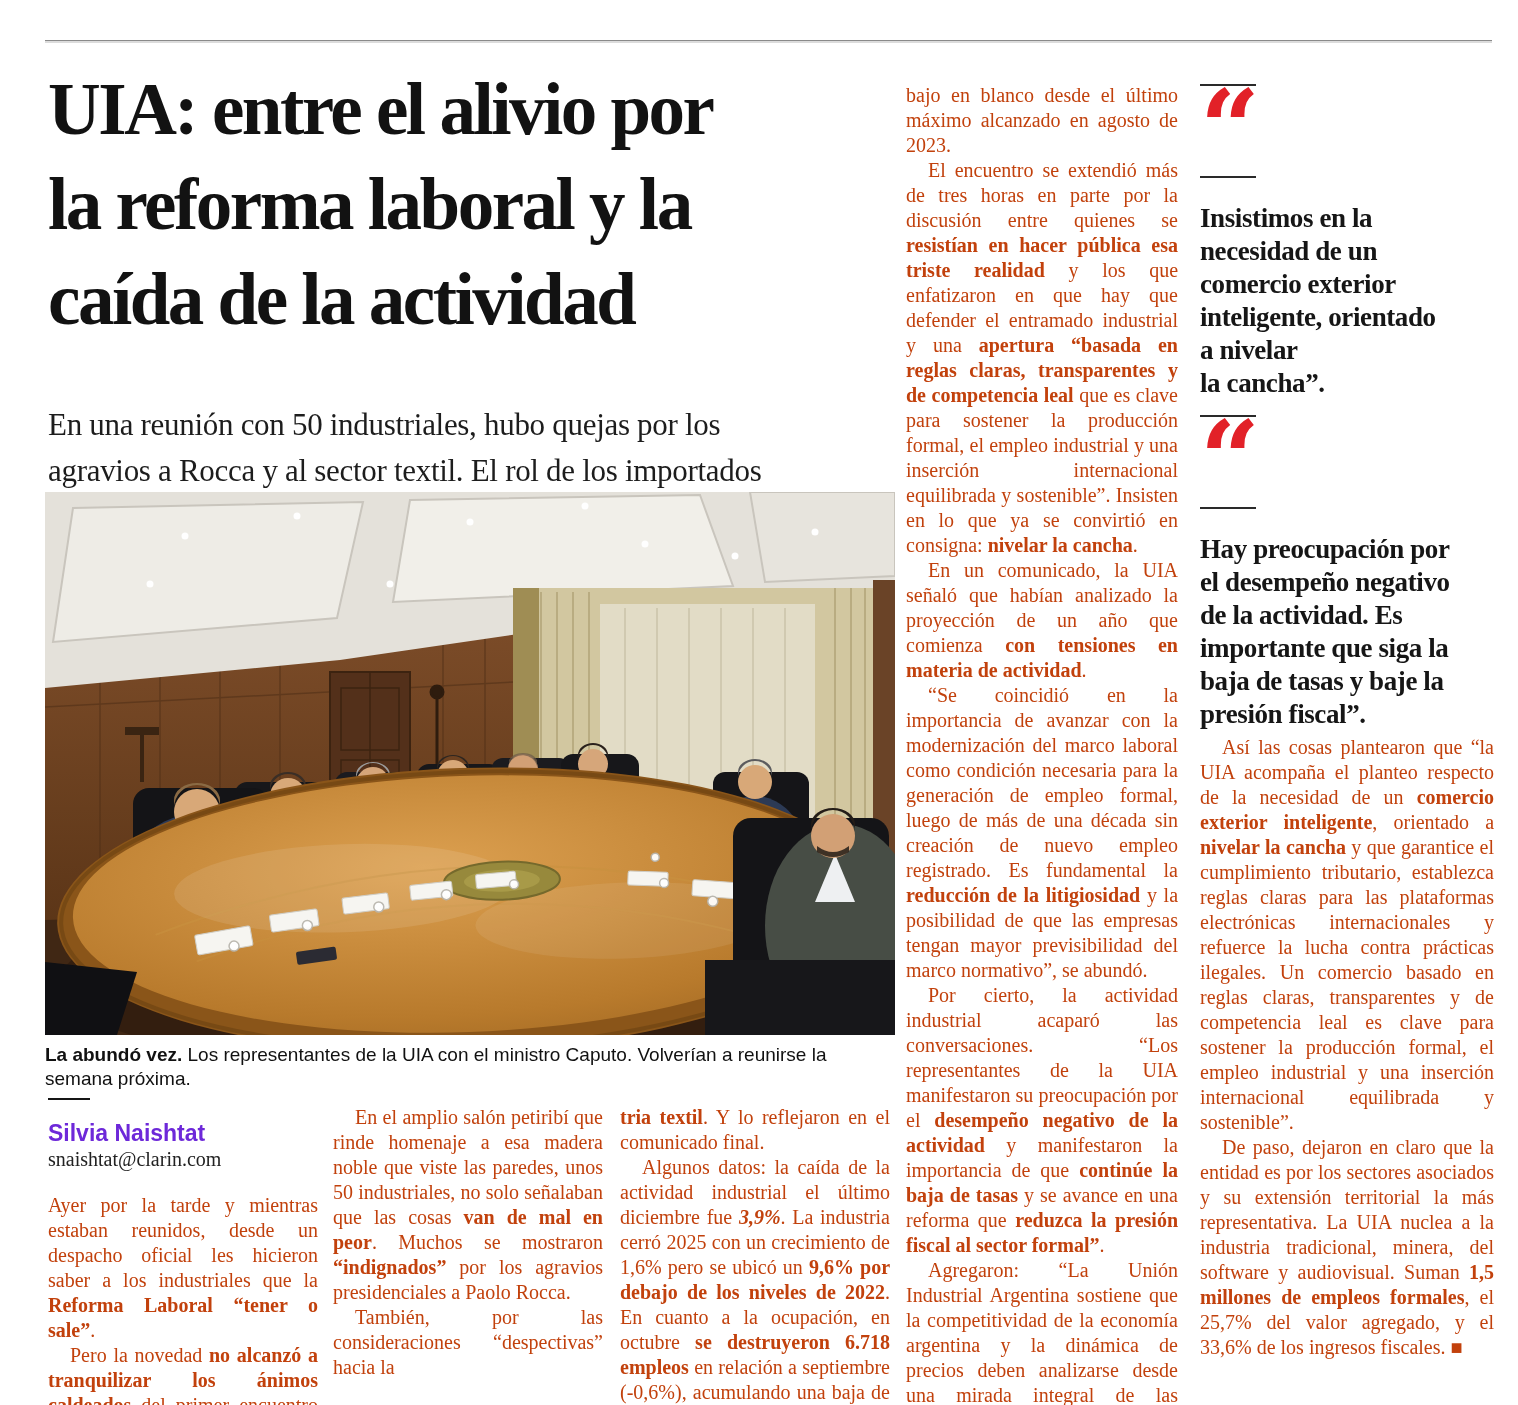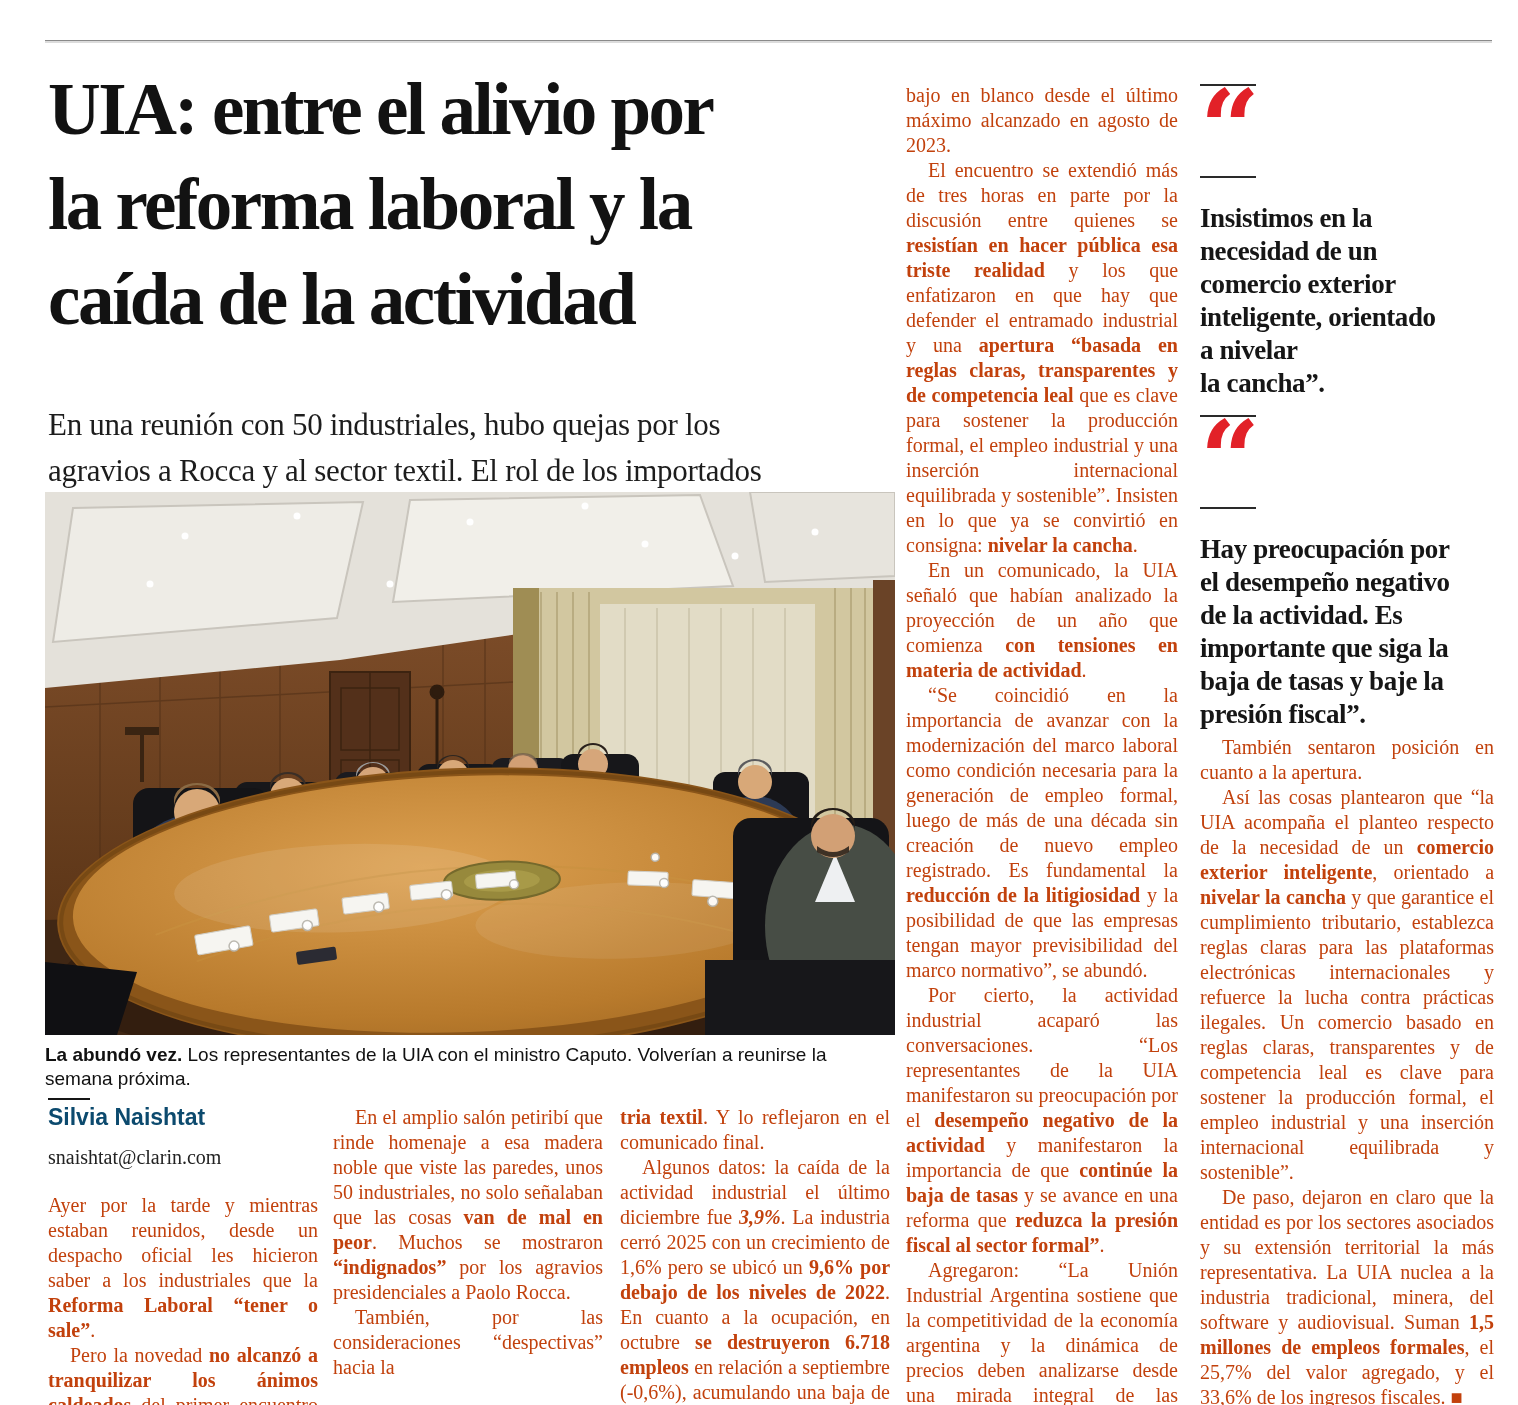--- a/index.html
+++ b/index.html
@@ -31,24 +31,24 @@
   .photo-wrap svg { display:block; }
   .caption {
     position:absolute; left:45px; top:1043px; width:852px;
     font-family:"Liberation Sans", sans-serif; font-size:19px;
     line-height:24px; color:#111;
   }
   .caption .lead { font-weight:bold; }
   .byline { position:absolute; left:48px; top:1098px; width:268px; }
   .byline-rule { width:42px; height:2px; background:#151515; }
   .byline-name {
-    margin-top:4px; font-family:"Liberation Sans", sans-serif;
-    font-weight:bold; font-size:23px; color:#0c4a6e;
-  }
-  .byline-email { margin-top:15px; font-size:20px; color:#222; }
+    margin-top:20px; font-family:"Liberation Sans", sans-serif;
+    font-weight:bold; font-size:23px; color:#6d28d9;
+  }
+  .byline-email { margin-top:1px; font-size:20px; color:#222; }
   .col {
     position:absolute; width:270px; font-size:20px; line-height:25px;
     text-align:justify; overflow:hidden; color:#c2410c;
     hyphens:auto; -webkit-hyphens:auto;
   }
   .col p { margin:0; }
   .col p.ind { text-indent:22px; }
   .b { font-weight:bold; }
   .bi { font-weight:bold; font-style:italic; }
   #col1 { left:48px;  top:1193px; height:212px; }
@@ -280,21 +280,20 @@
   </div>
 <div class="col" id="col4">
     <p>bajo en blanco desde el último máximo alcanzado en agosto de 2023.</p>
     <p class="ind">El encuentro se extendió más de tres horas en parte por la discusión entre quienes se <span class="b">resistían en hacer pública esa triste realidad</span> y los que enfatizaron en que hay que defender el entramado industrial y una <span class="b">apertura “basada en reglas claras, transparentes y de competencia leal</span> que es clave para sostener la producción formal, el empleo industrial y una inserción internacional equilibrada y sostenible”. Insisten en lo que ya se convirtió en consigna: <span class="b">nivelar la cancha</span>.</p>
     <p class="ind">En un comunicado, la UIA señaló que habían analizado la proyección de un año que comienza <span class="b">con tensiones en materia de actividad</span>.</p>
     <p class="ind">“Se coincidió en la importancia de avanzar con la modernización del marco laboral como condición necesaria para la generación de empleo formal, luego de más de una década sin creación de nuevo empleo registrado. Es fundamental la <span class="b">reducción de la litigiosidad</span> y la posibilidad de que las empresas tengan mayor previsibilidad del marco normativo”, se abundó.</p>
     <p class="ind">Por cierto, la actividad industrial acaparó las conversaciones. “Los representantes de la UIA manifestaron su preocupación por el <span class="b">desempeño negativo de la actividad</span> y manifestaron la importancia de que <span class="b">continúe la baja de tasas</span> y se avance en una reforma que <span class="b">reduzca la presión fiscal al sector formal”</span>.</p>
     <p class="ind">Agregaron: “La Unión Industrial Argentina sostiene que la competitividad de la economía argentina y la dinámica de precios deben analizarse desde una mirada integral de las cadenas productivas, considerando el  locales —logísticos, financieros, fiscales y laborales— y del contexto macroeconómico”.</p>
   </div>
 <div class="col" id="col5text">
-    <p class="ind">También sentaron posición en cuanto a la apertura.</p>
     <p class="ind">Así las cosas plantearon que “la UIA acompaña el planteo respecto de la necesidad de un <span class="b">comercio exterior inteligente</span>, orientado a <span class="b">nivelar la cancha</span> y que garantice el cumplimiento tributario, establezca reglas claras para las plataformas electrónicas internacionales y refuerce la lucha contra prácticas ilegales. Un comercio basado en reglas claras, transparentes y de competencia leal es clave para sostener la producción formal, el empleo industrial y una inserción internacional equilibrada y sostenible”.</p>
     <p class="ind">De paso, dejaron en claro que la entidad es por los sectores asociados y su extensión territorial la más representativa. La UIA nuclea a la industria tradicional, minera, del software y audiovisual. Suman <span class="b">1,5 millones de empleos formales</span>, el 25,7% del valor agregado,  y el 33,6% de los ingresos fiscales. ■</p>
   </div>
 
 <aside class="quote" id="quote1">
   <div class="q-rule"></div>
   <div class="q-mark">“</div>
   <div class="q-rule q-rule-b"></div>
   <div class="q-text">Insistimos en la<br>necesidad de un<br>comercio exterior<br>inteligente, orientado<br>a nivelar<br>la cancha”.</div>
 </aside>

